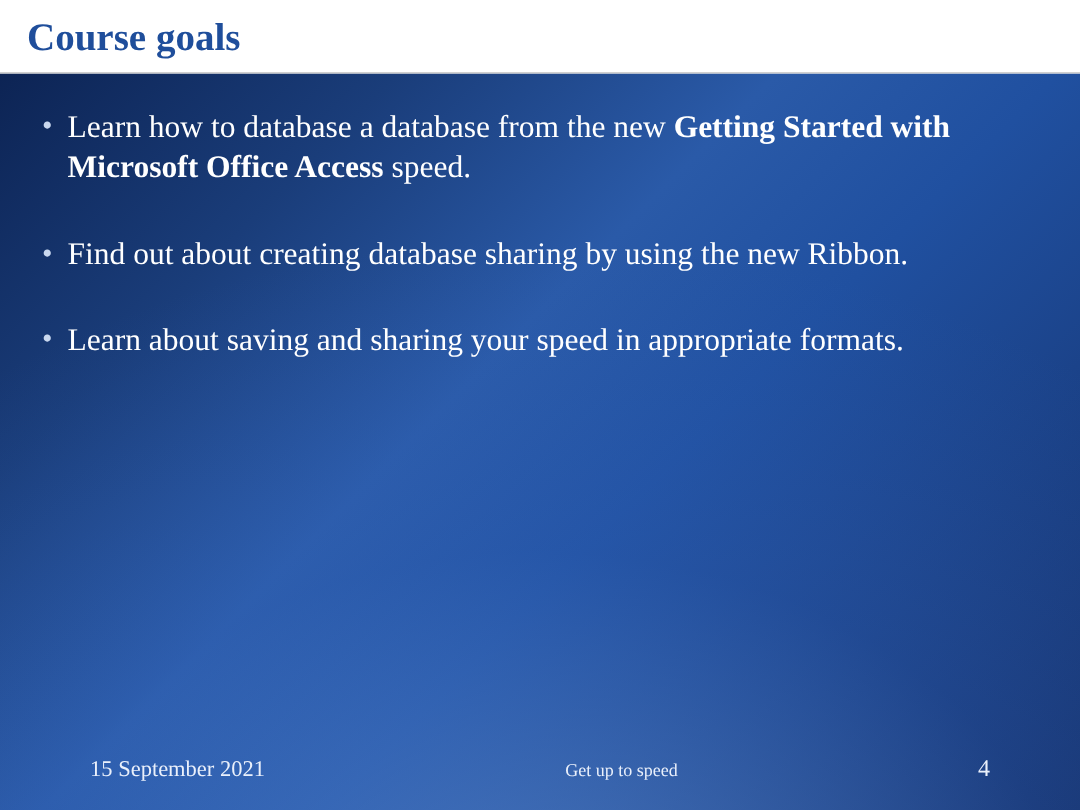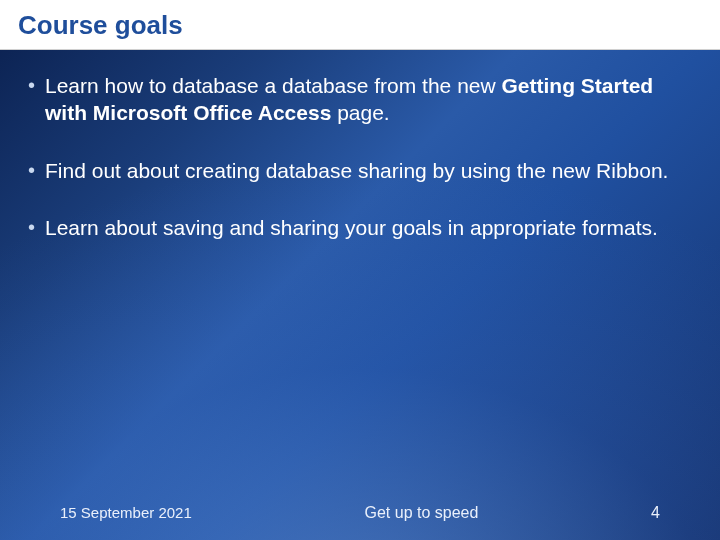--- a/index.html
+++ b/index.html
@@ -1,15 +1,15 @@
 <!DOCTYPE html>
 <html><head>
 <meta charset="utf-8">
 <style>
-  * { margin: 0; padding: 0; box-sizing: border-box; }
+  * { margin: 0; padding: 0; box-sizing: border-box; font-family: Liberation Serif, serif; }
   html, body { width: 720px; height: 540px; overflow: hidden; }
   body {
     font-family: Arial, Helvetica, sans-serif;
     background:
       radial-gradient(ellipse 900px 700px at 50% 120%, rgba(120,170,240,0.5) 0%, rgba(60,110,200,0.2) 40%, rgba(20,40,100,0) 70%),
       linear-gradient(135deg, #0a1f4d 0%, #1a3d7a 25%, #2a5aa8 45%, #2050a0 60%, #14306a 100%);
     color: #fff;
     position: relative;
   }
   .header {
@@ -47,47 +47,47 @@
     bottom: 18px;
     left: 0;
     width: 100%;
     display: flex;
     justify-content: space-between;
     align-items: baseline;
     padding: 0 60px 0 60px;
     color: #eaf0fb;
   }
   .footer-date { font-size: 15px; text-align: right; }
-  .footer-title { font-size: 16px; }
+  .footer-title { font-size: 12px; }
   .footer-page { font-size: 16px; }
 </style>
 </head>
 <body>
 
 <div class="header">
   <h1>Course goals</h1>
 </div>
 
 <div class="content">
 
   <div class="bullet-item">
     <span class="bullet-dot">•</span>
     <span class="bullet-text">
-      <span>Learn how to database a database from the new </span><span class="bold">Getting Started with Microsoft Office Access</span><span> page.</span>
+      <span>Learn how to database a database from the new </span><span class="bold">Getting Started with Microsoft Office Access</span><span> speed.</span>
     </span>
   </div>
 
   <div class="bullet-item">
     <span class="bullet-dot">•</span>
     <span class="bullet-text">Find out about creating database sharing by using the new Ribbon.</span>
   </div>
 
   <div class="bullet-item">
     <span class="bullet-dot">•</span>
-    <span class="bullet-text">Learn about saving and sharing your goals in appropriate formats.</span>
+    <span class="bullet-text">Learn about saving and sharing your speed in appropriate formats.</span>
   </div>
 
 </div>
 
 <div class="footer">
   <span class="footer-date">15 September 2021</span>
   <span class="footer-title">Get up to speed</span>
   <span class="footer-page">4</span>
 </div>
 

